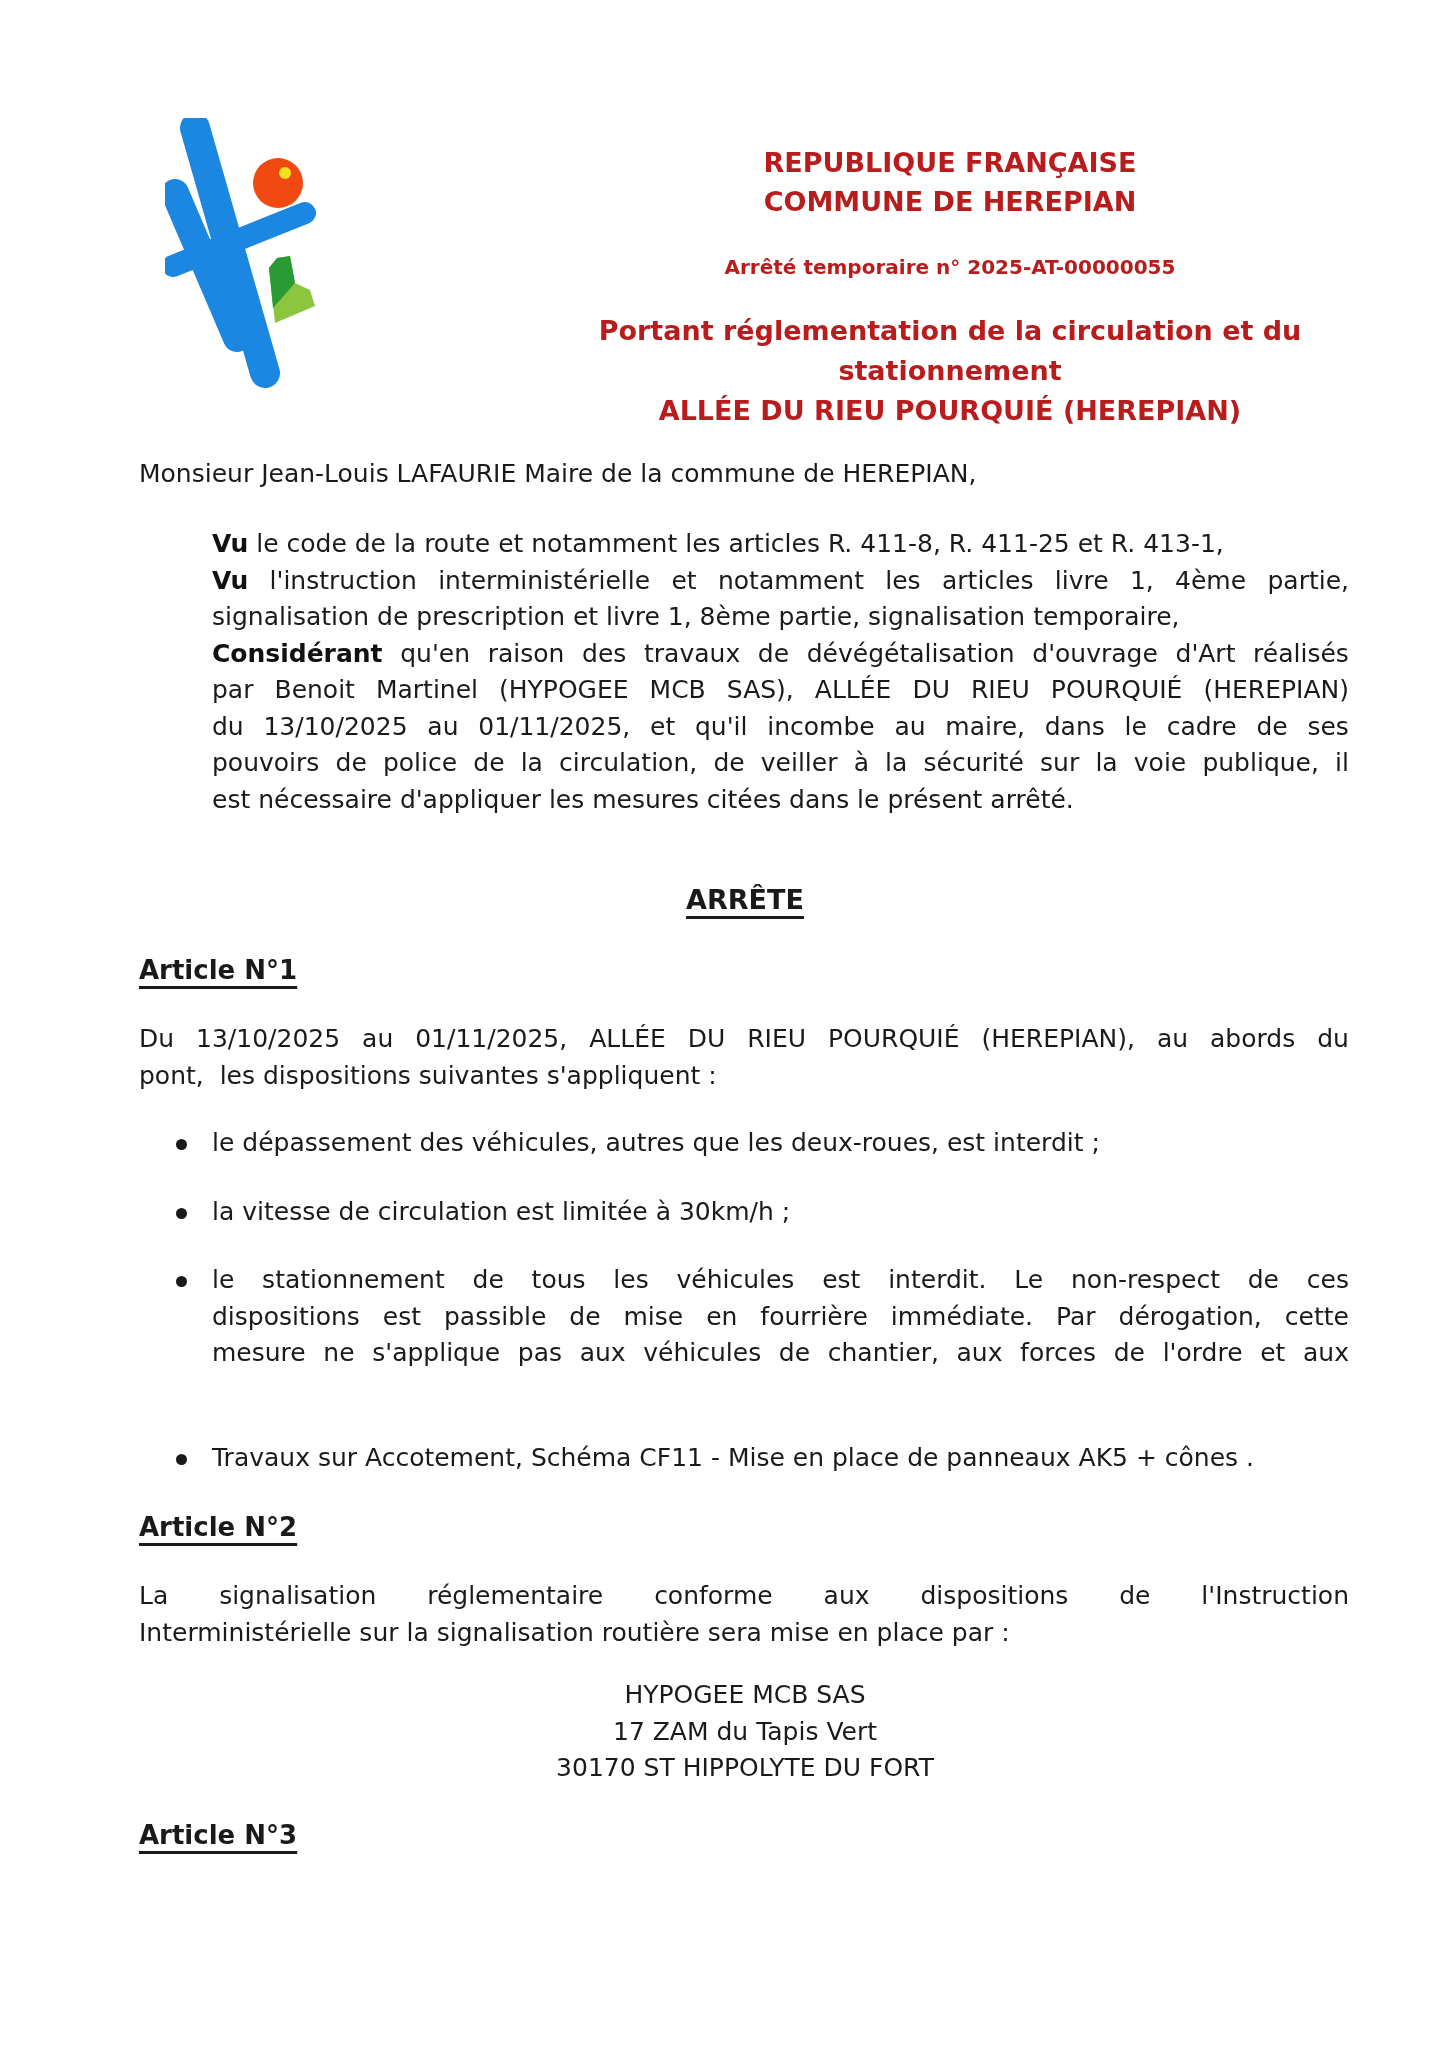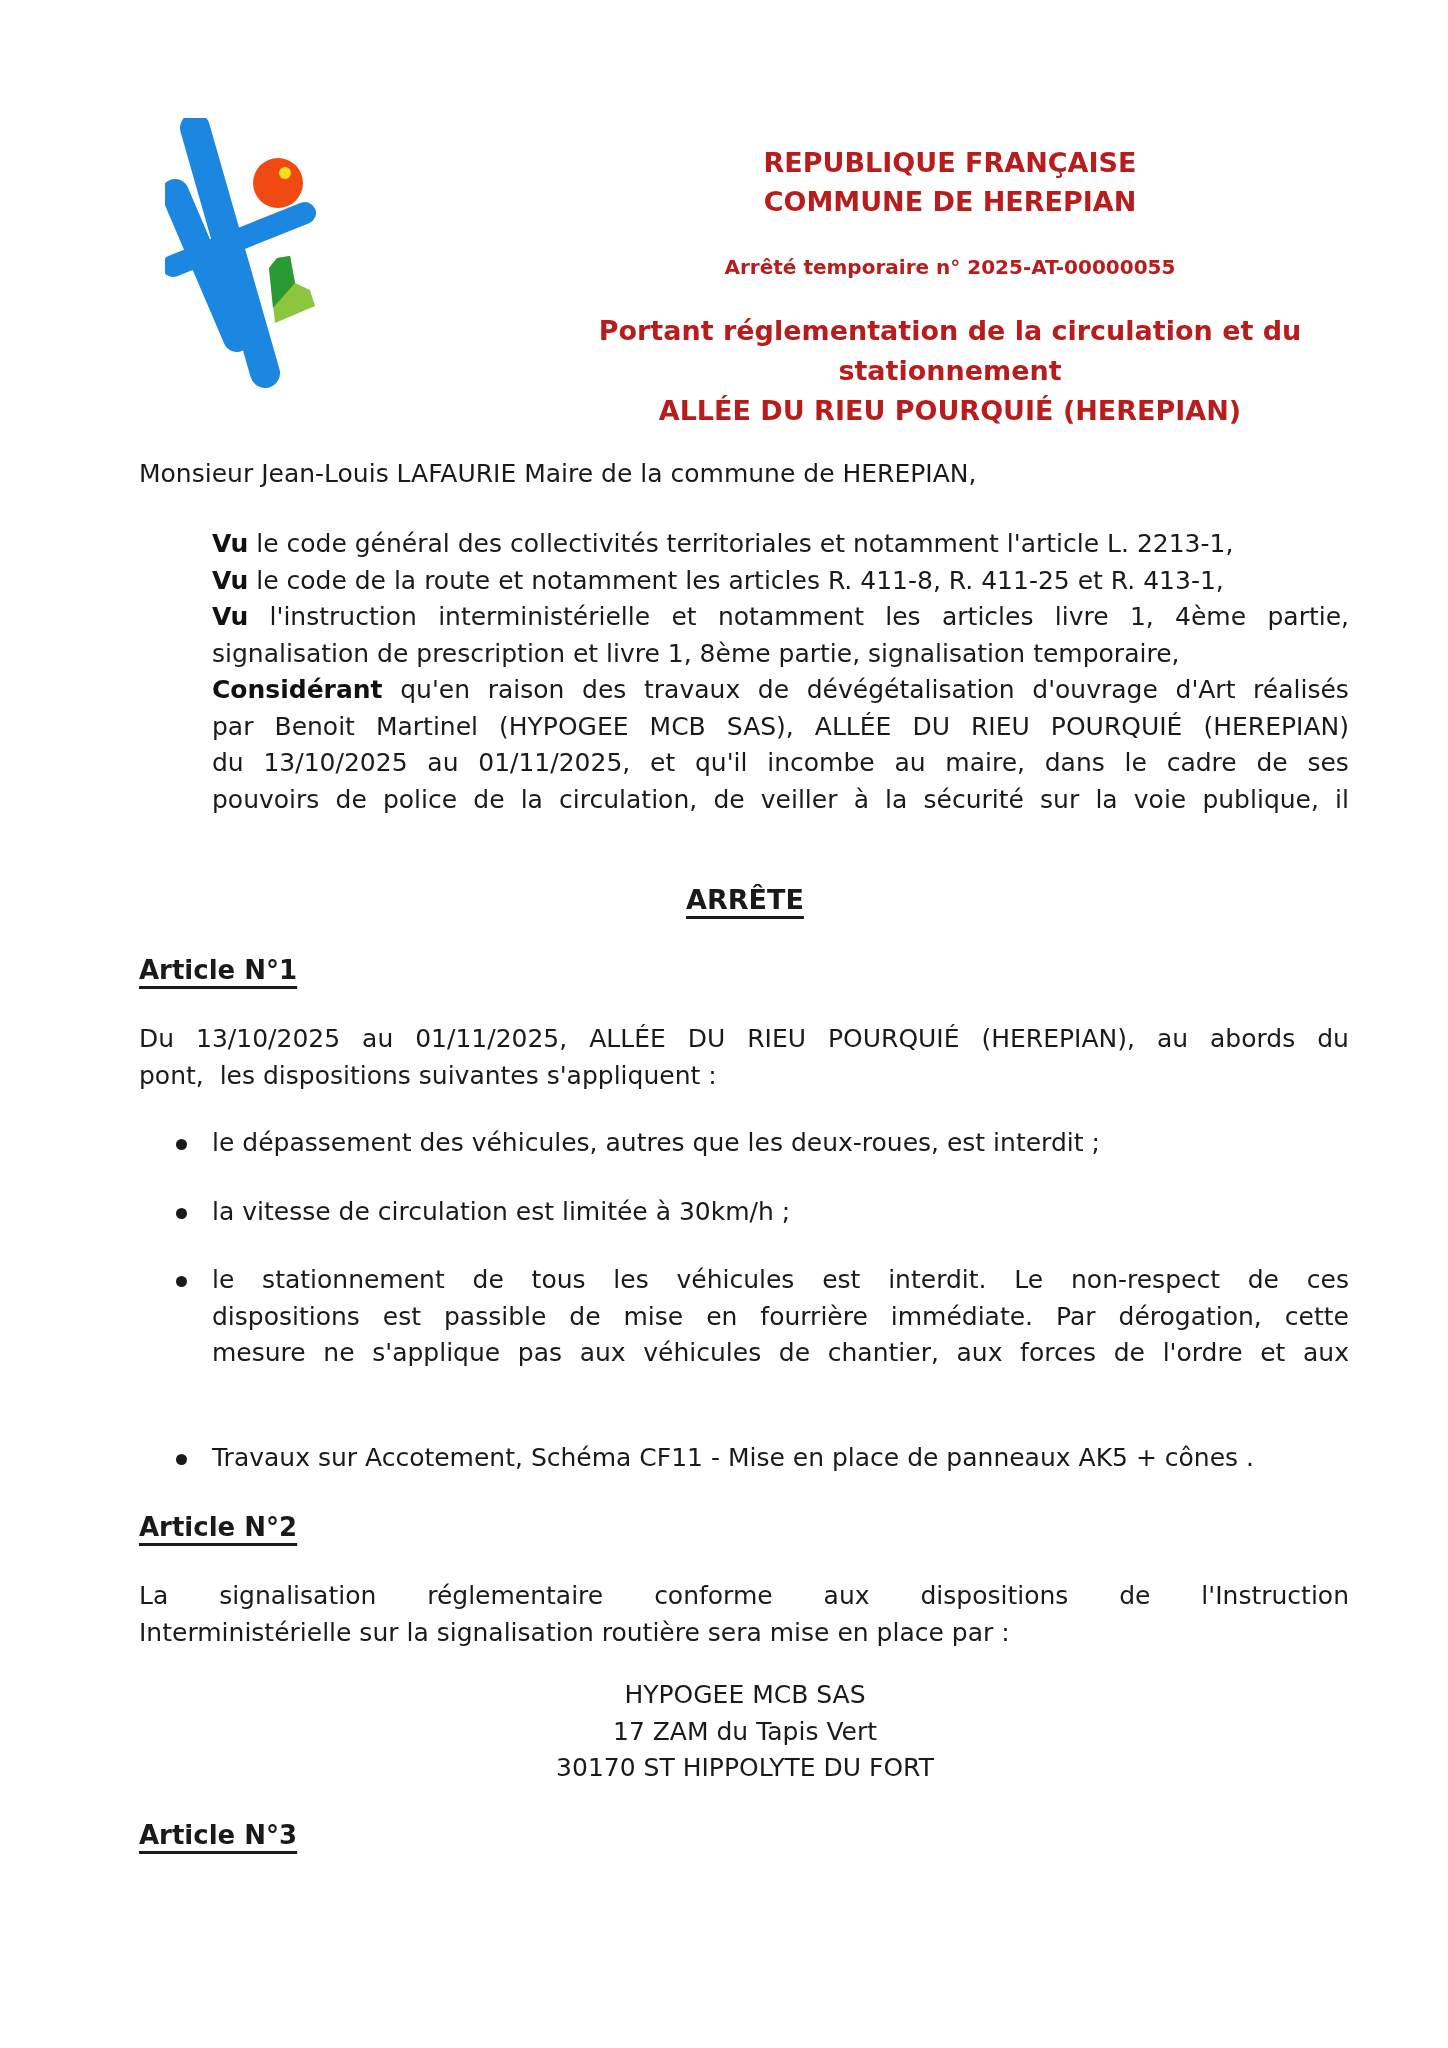--- a/index.html
+++ b/index.html
@@ -64,21 +64,20 @@
 <div class="abs header h1 h-arr">Arrêté temporaire n° 2025-AT-00000055</div>
 <div class="abs header h-port">
   <div>Portant réglementation de la circulation et du</div>
   <div>stationnement</div>
   <div>ALLÉE DU RIEU POURQUIÉ (HEREPIAN)</div>
 </div>
 
 <div class="abs p mayor">Monsieur Jean-Louis LAFAURIE Maire de la commune de HEREPIAN,</div>
 
 <div class="abs p vu-block" id="preamble">
-    <div style="height: 36.5px; white-space: nowrap;"><b>Vu</b><span> le code général des collectivités territoriales et notamment l'article L. 2213-1,</span></div>
     <div style="height: 36.5px; white-space: nowrap;"><b>Vu</b><span> le code de la route et notamment les articles R. 411-8, R. 411-25 et R. 413-1,</span></div>
     <div class="justline" style="height: 36.5px; white-space: nowrap;">
       <b>Vu</b>
       <span>l'instruction</span>
       <span>interministérielle</span>
       <span>et</span>
       <span>notamment</span>
       <span>les</span>
       <span>articles</span>
       <span>livre</span>
@@ -139,20 +138,21 @@
       <span>veiller</span>
       <span>à</span>
       <span>la</span>
       <span>sécurité</span>
       <span>sur</span>
       <span>la</span>
       <span>voie</span>
       <span>publique,</span>
       <span>il</span>
     </div>
+    <div style="height: 36.5px; white-space: nowrap;"><span>est nécessaire d'appliquer les mesures citées dans le présent arrêté.</span></div>
   </div>
 
 <div class="abs arrete"><span>ARRÊTE</span></div>
 
 <div class="abs article art1"><span>Article N°1</span></div>
 <div class="abs p art1-body">
   <div class="justline">
       <span>Du</span>
       <span>13/10/2025</span>
       <span>au</span>

